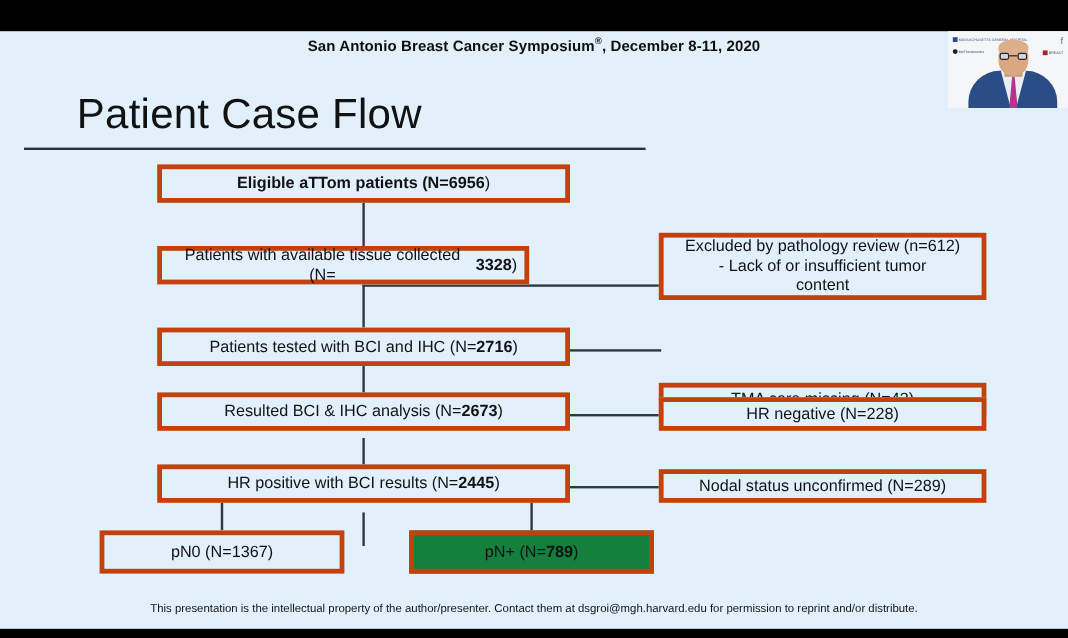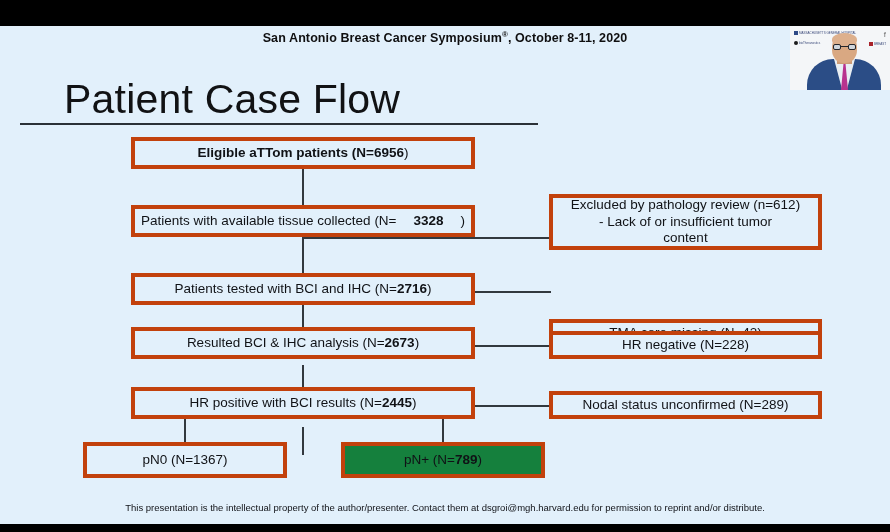--- a/index.html
+++ b/index.html
@@ -114,21 +114,21 @@
     clip-path: polygon(35% 0, 65% 0, 100% 100%, 0 100%);
   }
   #person-neck {
     position:absolute; left:47px; top:30px;
     width:15px; height:8px; background:#cc9b76;
   }
   
   #slide-title {
     position: absolute;
     left: 64px; top: 76px;
-    font-size: 41px;
+    font-size: 35px;
     font-weight: 400;
     color: #111214;
     letter-spacing: .2px;
   }
   #title-rule {
     position: absolute;
     left: 20px; top: 123px;
     width: 518px; height: 0;
     border-top: 2px solid #2b3137;
   }
@@ -167,21 +167,21 @@
 <body>
 
 <div id="screen">
 
   <div id="topbar"></div>
   <div id="bottombar"></div>
 
   <div id="slide">
 
     <div id="conf-header" style="top:4px;">
-      <span>San Antonio Breast Cancer Symposium</span><sup>®</sup><span>, October 8-11, 2020</span>
+      <span>San Antonio Breast Cancer Symposium</span><sup>®</sup><span>, December 8-11, 2020</span>
     </div>
 
     <div id="slide-title" style="top:50px;">Patient Case Flow</div>
     <div id="title-rule" style="top:97px;"></div>
 
     <div class="ln v" style="left:302px; top:143px;  height:36px;"></div>
     <div class="ln v" style="left:302px; top:211px;  height:36px;"></div>
     <div class="ln v" style="left:302px; top:279px;  height:36px;"></div>
     <div class="ln v" style="left:302px; top:339px;  height:36px;"></div>
     <div class="ln v" style="left:302px; top:401px;  height:28px;"></div>
@@ -194,21 +194,21 @@
     <div class="ln h" style="left:184px; top:389px; width:260px;"></div>
     <div class="ln v" style="left:184px; top:389px; height:27px;"></div>
     <div class="ln v" style="left:442px; top:389px; height:27px;"></div>
 
     <div class="node emph" style="left:131px; top:111px; width:344px; height:32px;">
       <span>Eligible aTTom patients (N=</span>
         <b>6956</b>
         <span style="font-weight:400">)</span>
     </div>
 
-    <div class="node" style="left:131px; top:179px; width:344px; height:32px;justify-content:space-between;">
+    <div class="node" style="left:131px; top:179px; width:310px; height:32px;">
       <span>Patients with available tissue collected (N=</span>
         <b>3328</b>
         <span>)</span>
     </div>
 
     <div class="node" style="left:131px; top:247px; width:344px; height:32px;">
       <span>Patients tested with BCI and IHC (N=</span>
         <b>2716</b>
         <span>)</span>
     </div>

